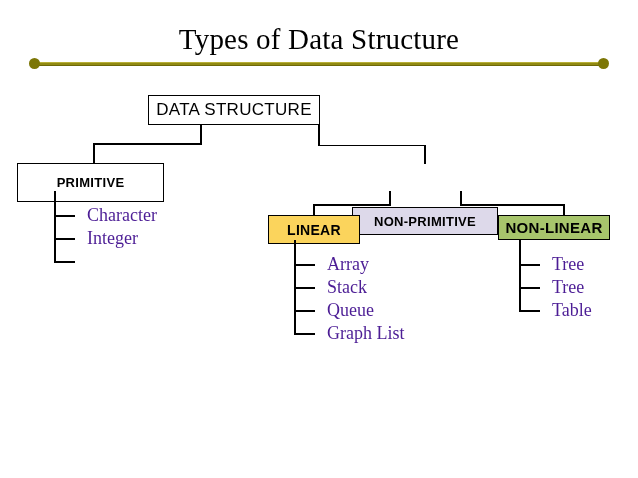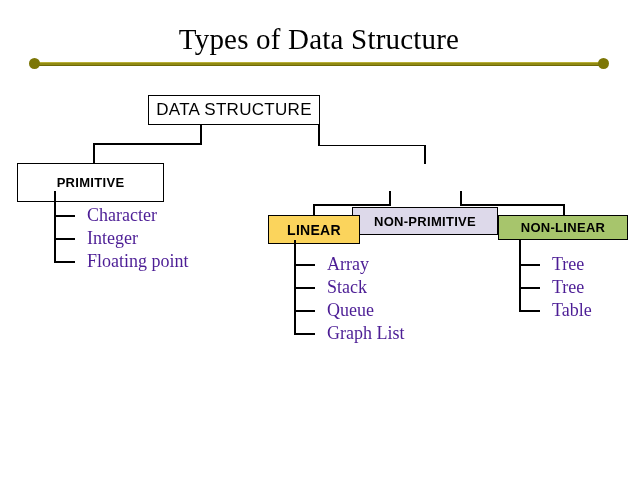--- a/index.html
+++ b/index.html
@@ -97,22 +97,22 @@
   }
   .node-linear {
     left: 268px; top: 215px;
     width: 92px; height: 29px;
     font-size: 14px;
     font-weight: bold;
     background: #fbd45c;
   }
   .node-nonlinear {
     left: 498px; top: 215px;
-    width: 130px; height: 25px;
-    font-size: 13px;
+    width: 112px; height: 25px;
+    font-size: 15px;
     font-weight: bold;
     background: #a7c56c;
   }
 
   
   .conn {
     position: absolute;
     background: #000000;
   }
   .conn-v { width: 1.6px; }
@@ -192,21 +192,20 @@
     <div class="leaf-item">
       <span class="leaf-tick" style="top:11px;"></span>
       <span class="leaf-label">Character</span>
     </div>
     <div class="leaf-item">
       <span class="leaf-tick" style="top:11px;"></span>
       <span class="leaf-label">Integer</span>
     </div>
     <div class="leaf-item">
       <span class="leaf-tick" style="top:11px;"></span>
-      <span class="leaf-label">Floating point</span>
     </div>
   </div>
 
   <div class="conn conn-v" style="left:294px; top:240px; height:14px;"></div>
   <div class="leaf-list" style="left:294px; top:253px;">
     <div class="leaf-spine" style="left:0px; top:0px; height:81px;"></div>
 
     <div class="leaf-item">
       <span class="leaf-tick" style="top:11px;"></span>
       <span class="leaf-label">Array</span>

